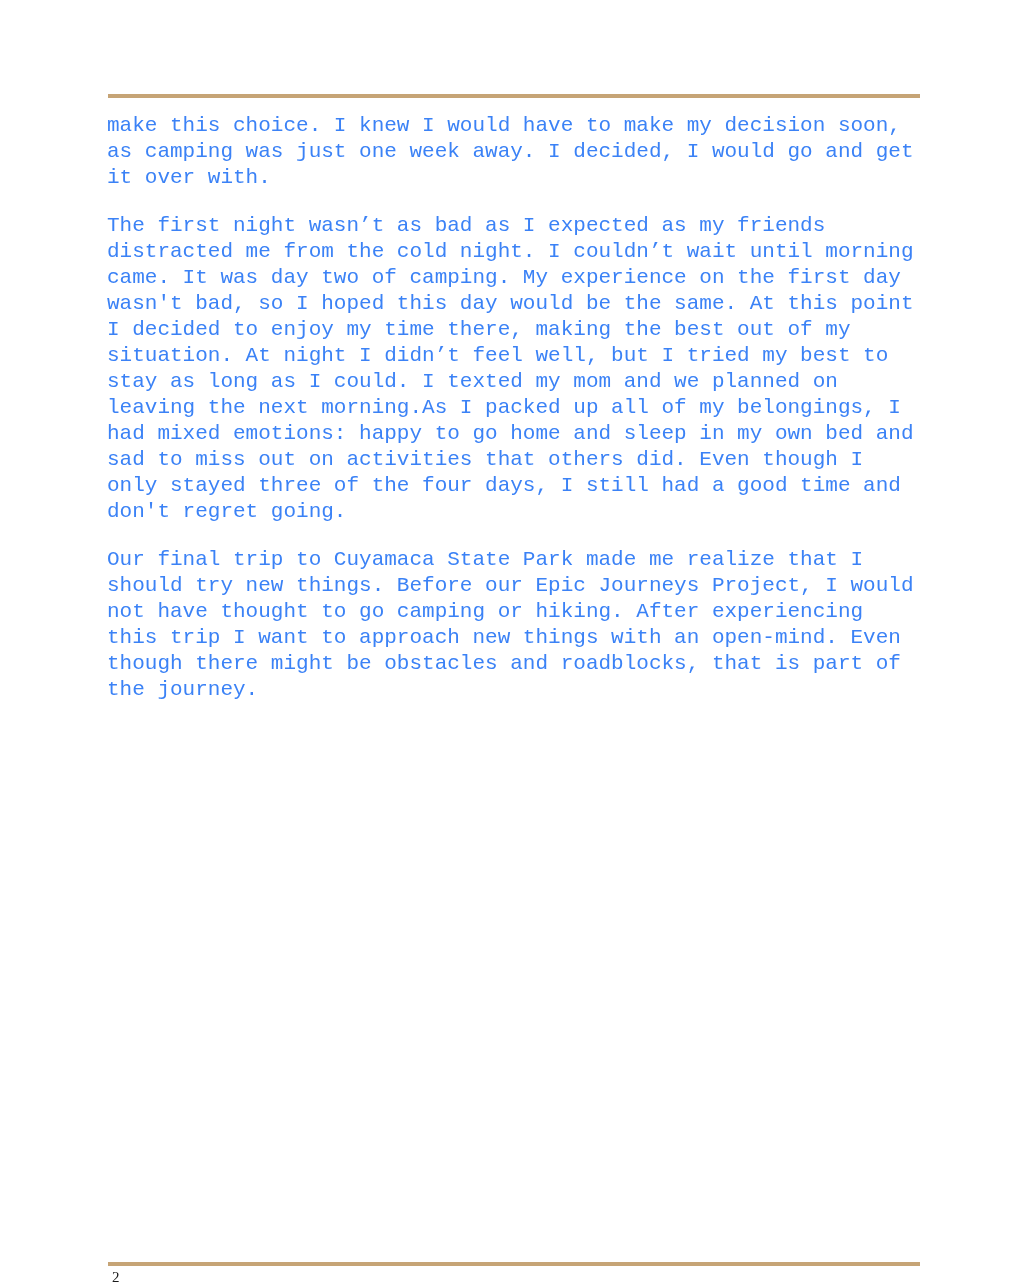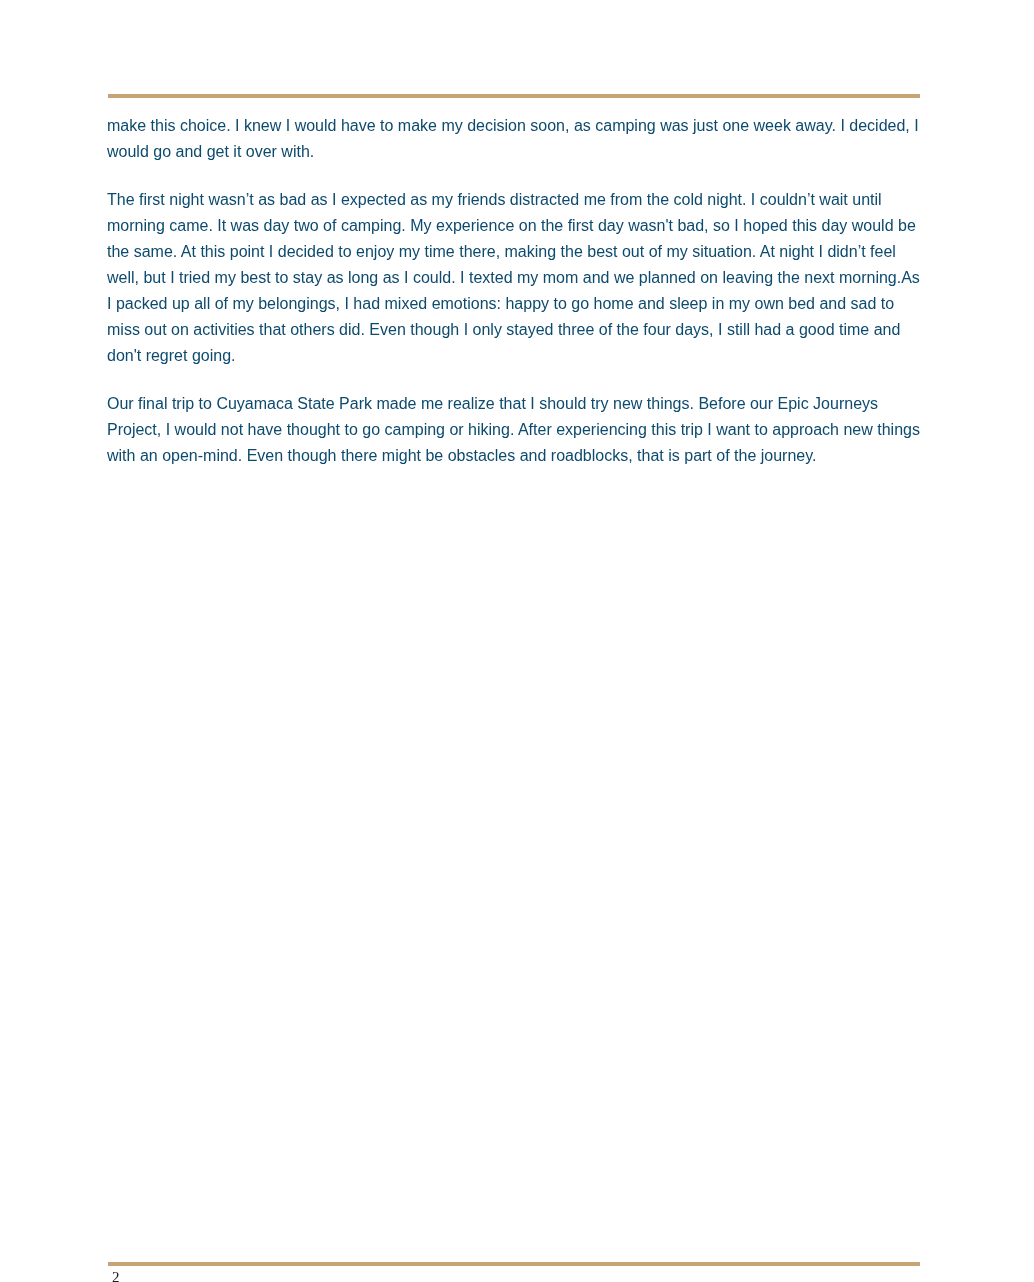--- a/index.html
+++ b/index.html
@@ -26,24 +26,25 @@
     height: 4px;
     background: #c6a476;
   }
   .rule.header { top: 94px; }
   .rule.footer { top: 1262px; }
   .essay-body {
     position: absolute;
     left: 107px;
     top: 113px;
     width: 813px;
-    font-size: 16px;
+    font-size: 21px;
     line-height: 26px;
-    color: #0c4a6e;
+    color: #3b82f6;
     text-align: left;
+    font-family: Liberation Mono, monospace;
   }
   .essay-body p {
     margin: 0 0 22px 0;
     padding: 0;
   }
   .page-number {
     position: absolute;
     left: 112px;
     top: 1268px;
     font-family: "Liberation Serif", serif;

